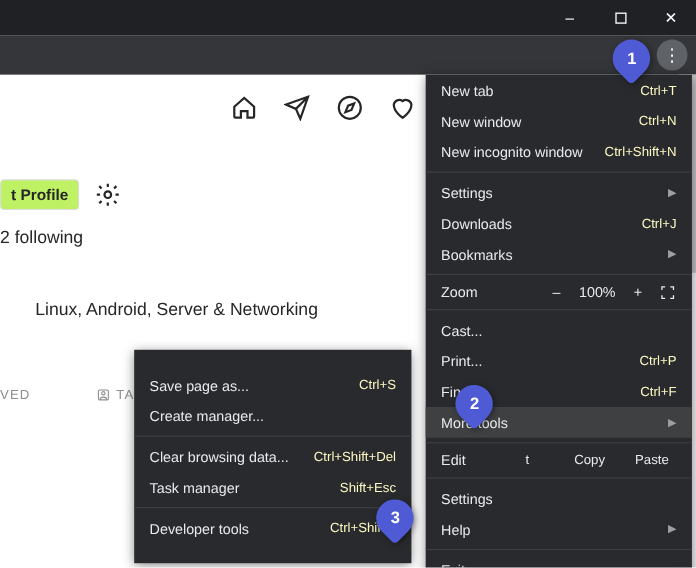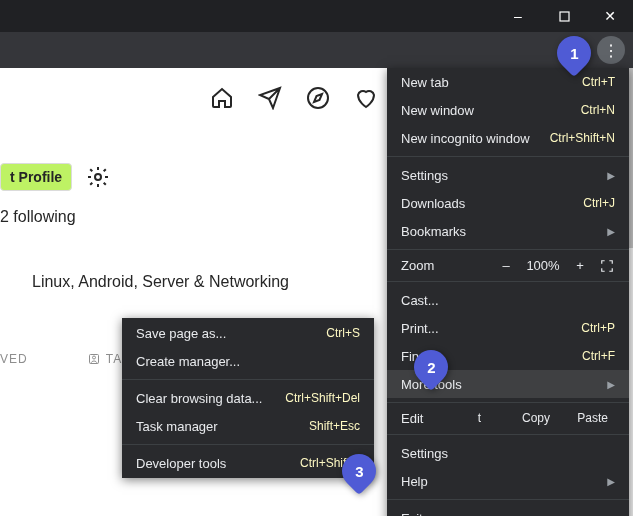--- a/index.html
+++ b/index.html
@@ -29,21 +29,21 @@
   .sep { height: 1px; background: #3c4043; margin: 4px 0; }
   .hover { background: #3f4042; }
   .zoom-row { display: flex; align-items: center; padding: 4px 10px 4px 14px; gap: 0; }
   .zoom-row .zl { flex: 1; }
   .zoom-btn { width: 30px; text-align: center; color: #e8eaed; }
   .zoom-val { width: 44px; text-align: center; }
   .fs { width: 24px; display: flex; justify-content: center; }
   .edit-row { display: flex; padding: 4px 8px 4px 14px; align-items: flex-start; }
   .edit-row .el { flex: 0 0 50px; }
   .edit-row .eb { flex: 1; text-align: center; font-size: 12px; }
-  .sub-menu { top: 318px; left: 122px; width: 252px; padding: 1px 0; }
+  .sub-menu { top: 318px; left: 122px; width: 252px; padding: 18px 0; }
   .badge { position: absolute; width: 34px; height: 34px; background: #4f5bd5; border-radius: 50% 50% 50% 4px; transform: rotate(-45deg); display: flex; align-items: center; justify-content: center; box-shadow: 0 2px 6px rgba(0,0,0,.4); z-index: 50; }
   .badge span { transform: rotate(45deg); color: #fff; font-weight: 600; font-size: 15px; }
   .b1 { top: 36px; right: 42px; }
   .b2 { top: 350px; right: 185px; }
   .b3 { top: 454px; left: 342px; }
   .scrollbar { position: absolute; right: 0; top: 68px; width: 16px; height: 448px; background: #f1f1f1; }
   .thumb { position: absolute; top: 0; width: 16px; height: 180px; background: #c1c1c1; }
 </style>
 </head>
 <body>

